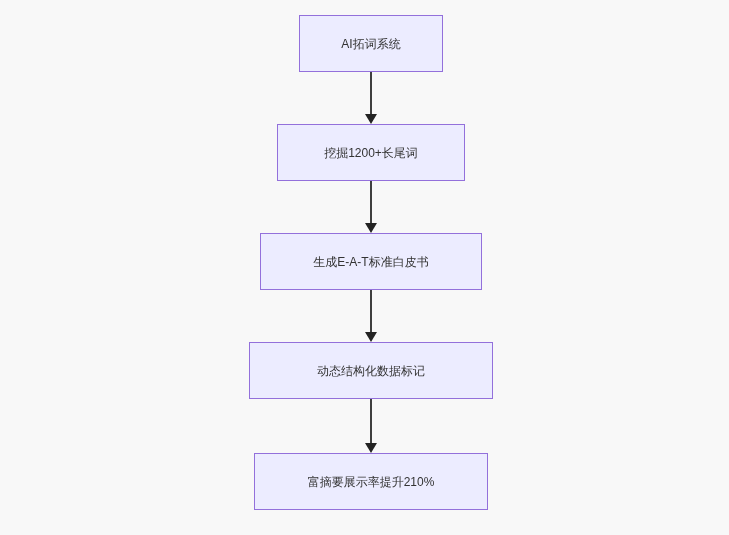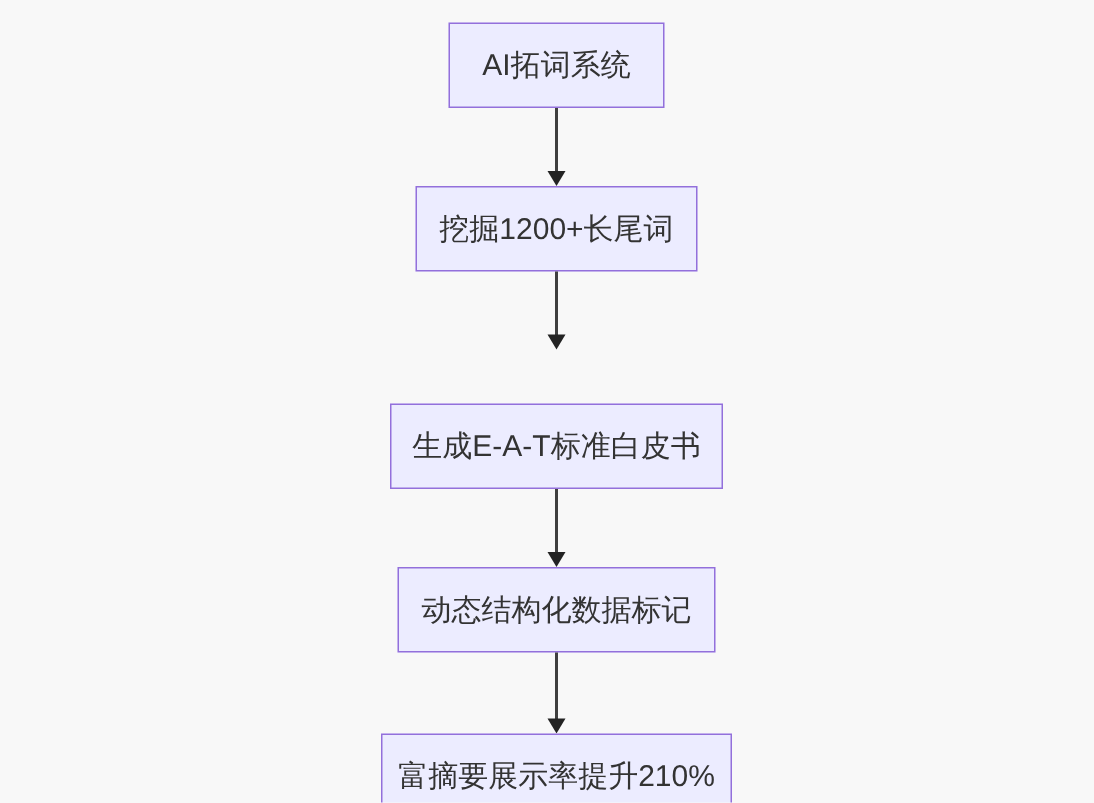--- a/index.html
+++ b/index.html
@@ -32,28 +32,28 @@
   }
   .node {
     box-sizing: border-box;
     height: 57px;
     background: #ececff;
     border: 1px solid #9370db;
     display: flex;
     align-items: center;
     justify-content: center;
     color: #333333;
-    font-size: 20px;
+    font-size: 12px;
     line-height: 1;
     white-space: nowrap;
   }
   .node-1 { width: 144px; }
   .node-2 { width: 188px; }
-  .node-3 { width: 222px; margin-top: 36px; }
-  .node-4 { width: 212px; }
+  .node-3 { width: 222px; }
+  .node-4 { width: 244px; }
   .node-5 { width: 234px; justify-content: center; }
   .arrow {
     height: 52px;
     display: flex;
     flex-direction: column;
     align-items: center;
   }
   .arrow.tall { height: 54px; }
   .arrow .shaft {
     width: 2px;

